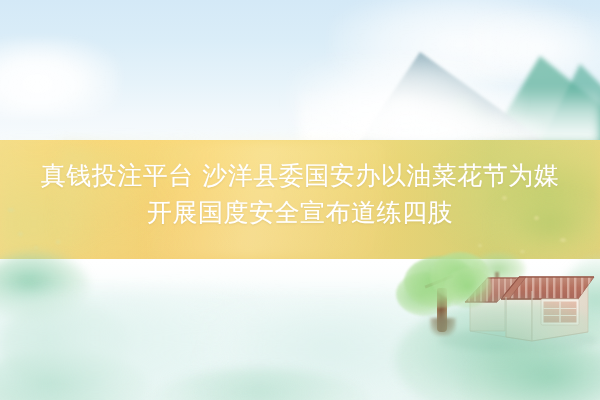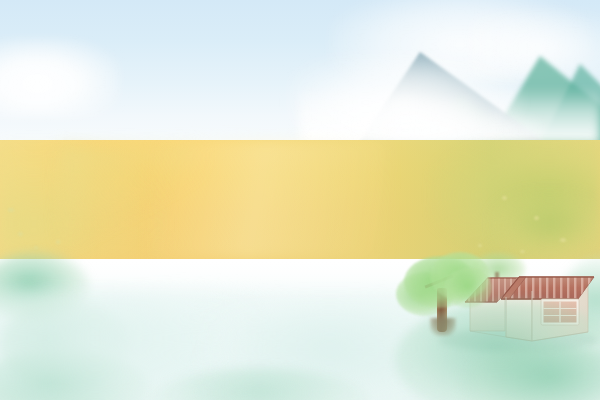--- a/index.html
+++ b/index.html
@@ -589,14 +589,18 @@
   <div class="tree-trunk"></div>
   <div class="tree-trunk-flare"></div>
   <div class="tree-canopy tc-1"></div>
   <div class="tree-canopy tc-2"></div>
   <div class="tree-canopy tc-4"></div>
 
   <div class="foliage f-right-big"></div>
   <div class="foliage f-right-low"></div>
   <div class="foliage f-bottom-mid"></div>
 
+  <div class="headline">
+    <span>真钱投注平台 沙洋县委国安办以油菜花节为媒</span>
+    <span class="l2">开展国度安全宣布道练四肢</span>
+  </div>
 
 </div>
 
 </body></html>

